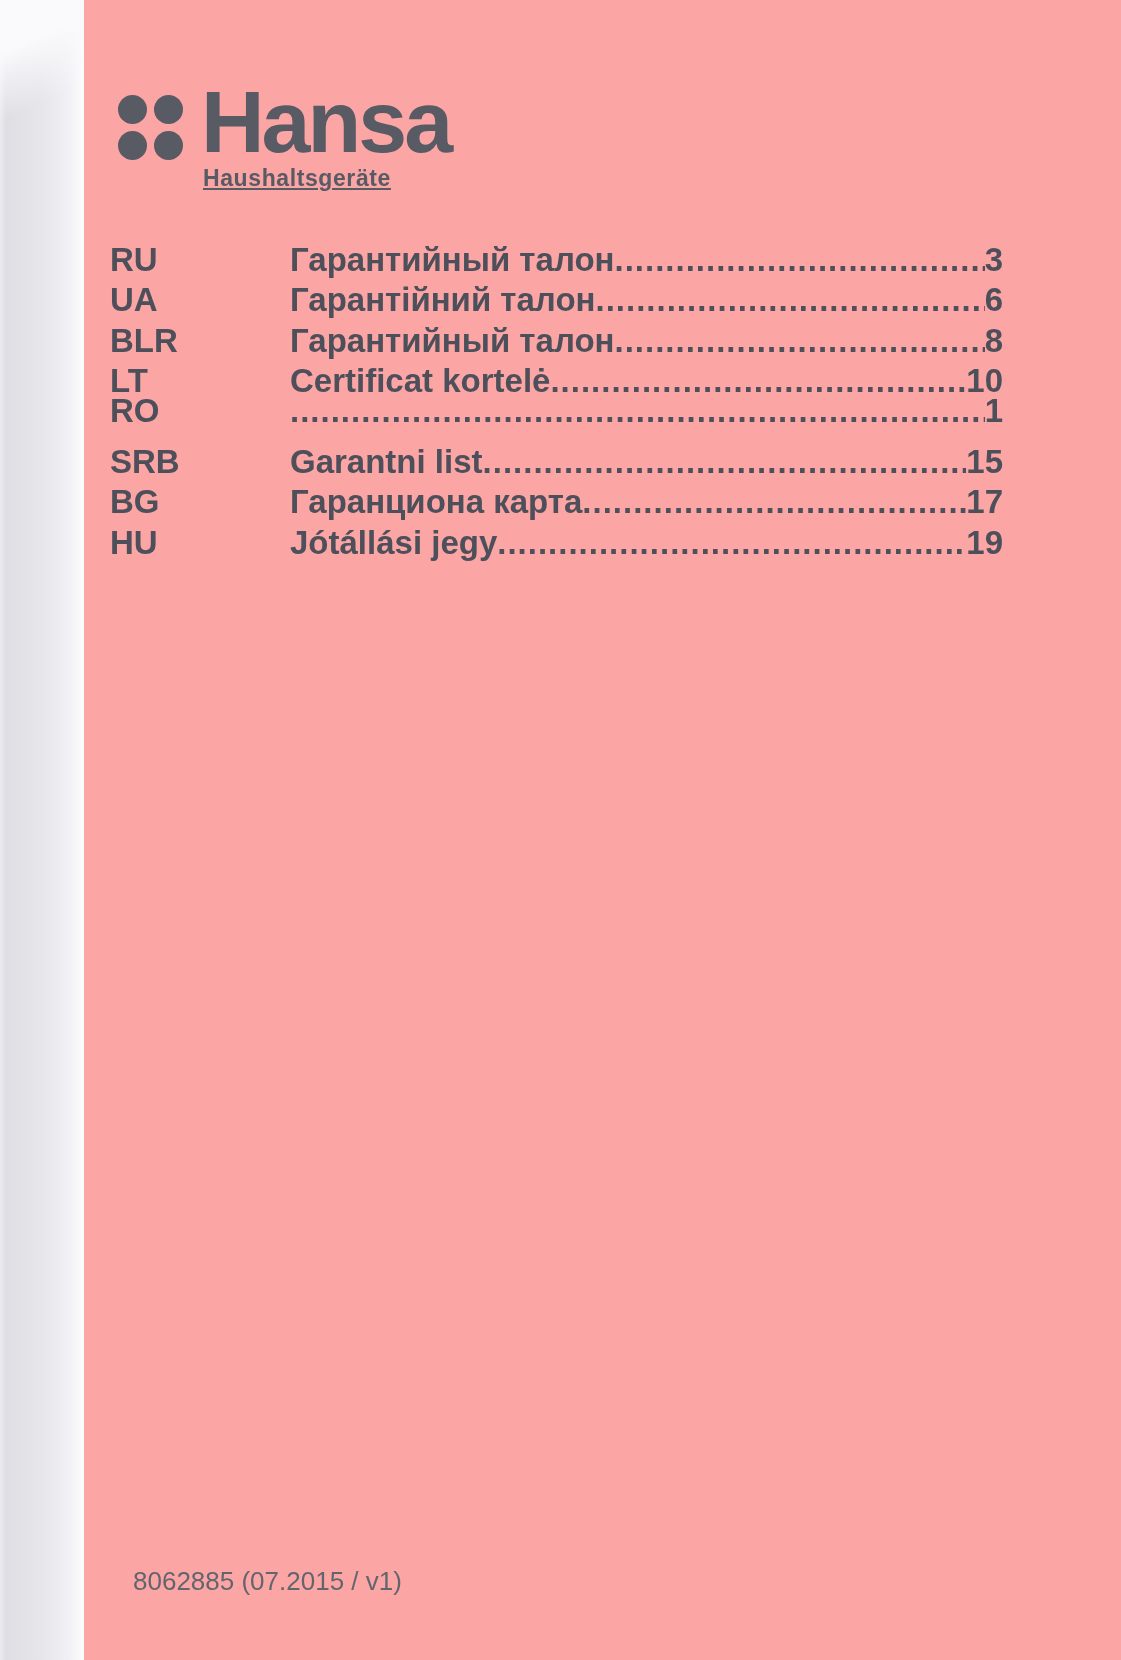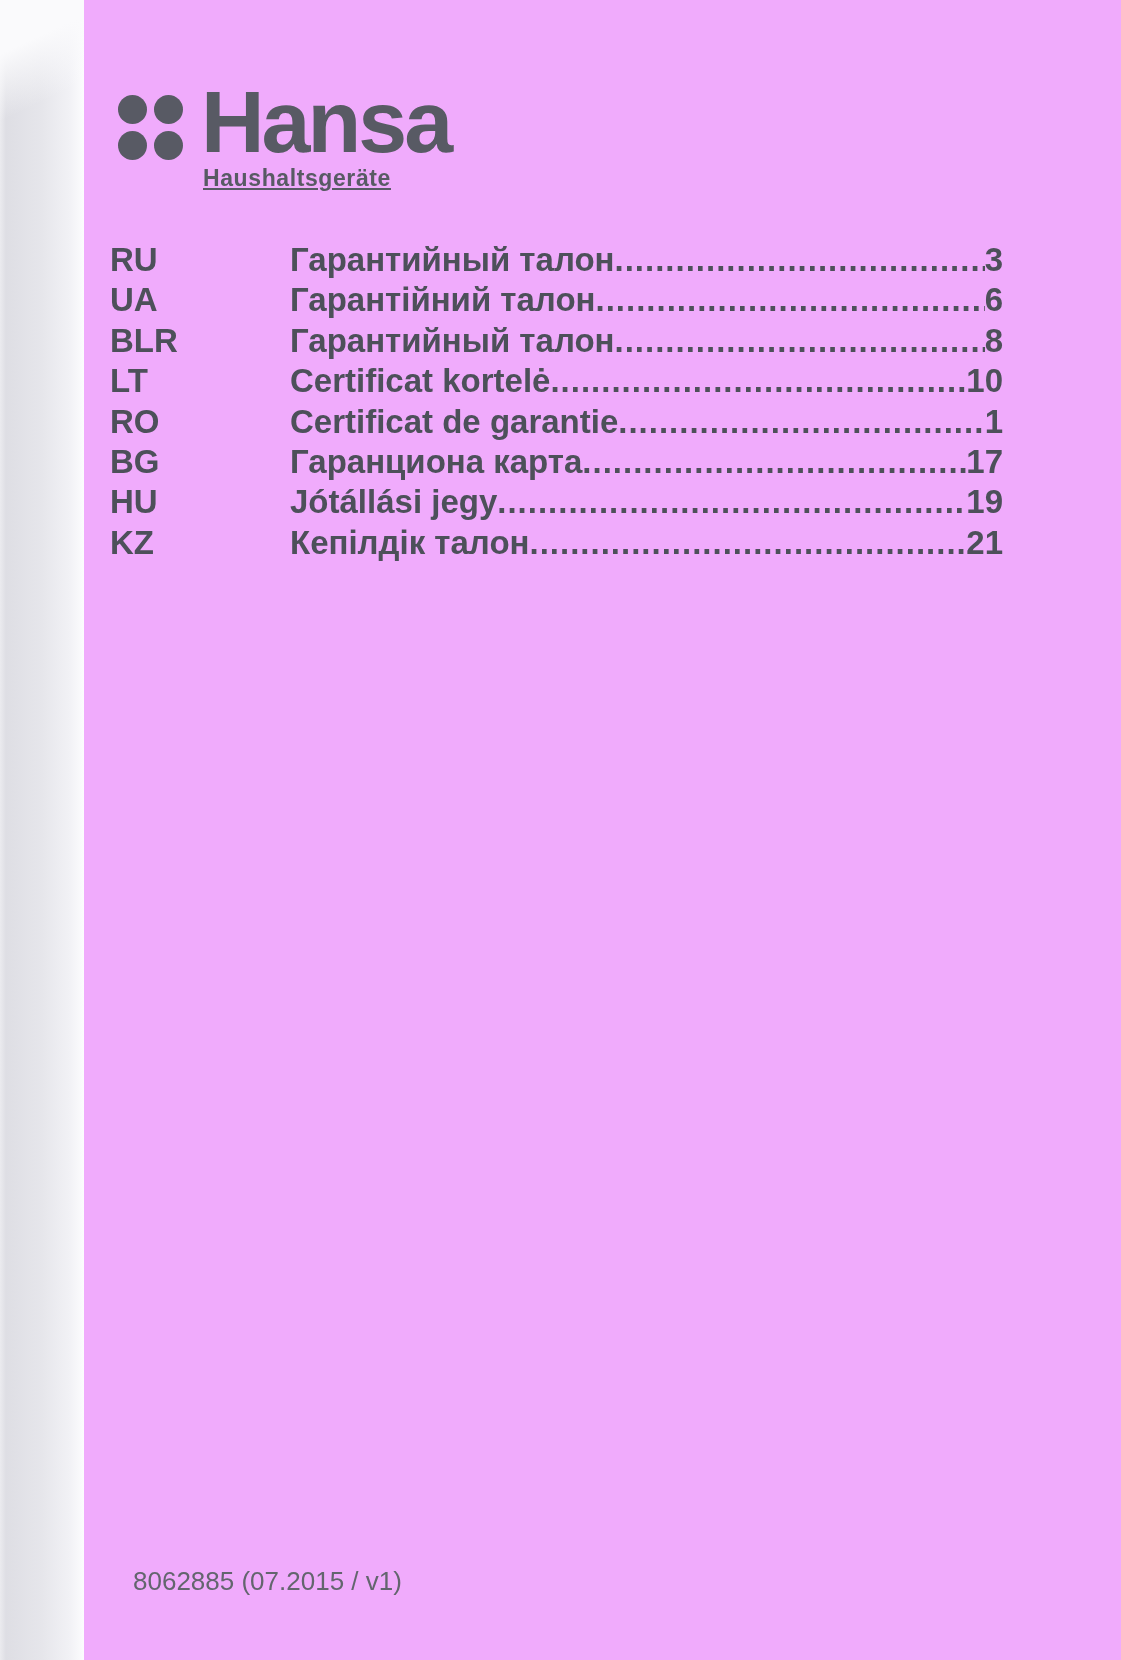--- a/index.html
+++ b/index.html
@@ -6,21 +6,21 @@
     margin: 0;
     padding: 0;
     width: 1121px;
     height: 1660px;
     background: #ffffff;
   }
   .sheet {
     position: relative;
     width: 1121px;
     height: 1660px;
-    background: #f0abfc;
+    background: #fca5a5;
     overflow: hidden;
     font-family: "Liberation Sans", sans-serif;
   }
   
   .edge-band {
     position: absolute;
     top: 0; left: 0; bottom: 0;
     width: 84px;
     background: linear-gradient(90deg,
       #ebebef 0%, #dedee4 7%, #e6e6eb 50%, #f1f1f5 82%, #fcfcfe 100%);
@@ -162,44 +162,43 @@
 
     <div class="toc-row">
       <span class="toc-code">LT</span>
       <span class="toc-title">Certificat kortelė</span>
       <span class="toc-leader"></span>
       <span class="toc-page">10</span>
     </div>
 
     <div class="toc-row">
       <span class="toc-code">RO</span>
-      <span class="toc-title">Certificat de garantie</span>
       <span class="toc-leader"></span>
       <span class="toc-page">1</span>
     </div>
 
+    <div class="toc-row">
+      <span class="toc-code">SRB</span>
+      <span class="toc-title">Garantni list</span>
+      <span class="toc-leader"></span>
+      <span class="toc-page">15</span>
+    </div>
 
     <div class="toc-row">
       <span class="toc-code">BG</span>
       <span class="toc-title">Гаранциона карта</span>
       <span class="toc-leader"></span>
       <span class="toc-page">17</span>
     </div>
 
     <div class="toc-row">
       <span class="toc-code">HU</span>
       <span class="toc-title">Jótállási jegy</span>
       <span class="toc-leader"></span>
       <span class="toc-page">19</span>
     </div>
 
-    <div class="toc-row">
-      <span class="toc-code">KZ</span>
-      <span class="toc-title">Кепілдік талон</span>
-      <span class="toc-leader"></span>
-      <span class="toc-page">21</span>
-    </div>
 
   </div>
 
   <div class="footer">8062885 (07.2015 / v1)</div>
 
 </div>
 
 </body></html>

